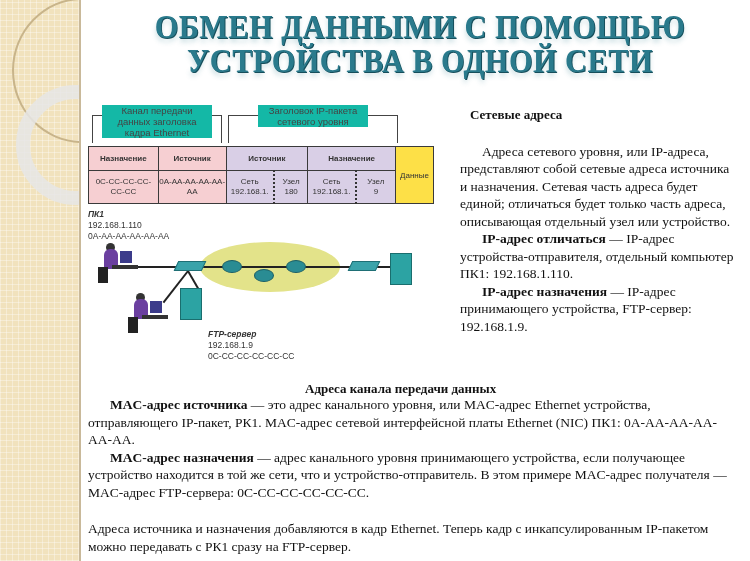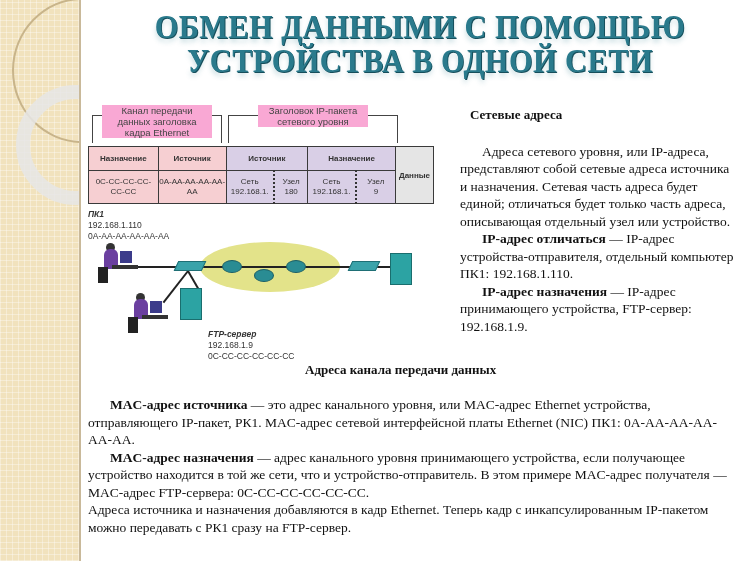--- a/index.html
+++ b/index.html
@@ -25,29 +25,29 @@
   .title {
     position:absolute; left:120px; top:10px; width:600px; text-align:center;
     font-family:"Liberation Serif", serif; font-weight:bold; font-size:33px; line-height:34px;
     color:#2a7a8c; letter-spacing:0.5px; transform:scaleX(0.92);
     text-shadow: 1px 1px 0 #164f5c, 0 4px 6px rgba(42,122,140,0.25);
   }
 
   
   .diagram { position:absolute; left:88px; top:103px; width:346px; height:250px; font-family:"Liberation Sans", sans-serif; }
   .bracket { position:absolute; border:1px solid #444; border-bottom:none; height:28px; top:12px; }
-  .bracket-label { position:absolute; top:2px; font-size:9.5px; line-height:11px; color:#444; text-align:center; background:#f9a8d4; padding:0 3px; }
+  .bracket-label { position:absolute; top:2px; font-size:9.5px; line-height:11px; color:#444; text-align:center; background:#14b8a6; padding:0 3px; }
 
   table.frame { position:absolute; left:0; top:43px; border-collapse:collapse; font-size:8px; }
   table.frame td { border:1.5px solid #3a3a3a; text-align:center; vertical-align:middle; color:#333; }
   .hdr { font-weight:bold; height:24px; }
   .val { height:33px; line-height:10px; }
   .pink { background:#f6cfd2; }
   .lav { background:#d9cfe6; }
-  .yel { background:#e5e5e5; font-weight:bold; }
+  .yel { background:#fde047; font-weight:normal; }
   .dotted { border-right:2px dotted #333 !important; }
 
   .net-label { position:absolute; font-size:8.5px; color:#333; line-height:11px; }
   .net-label b { font-size:8.5px;font-style:italic; }
 
   .cloud { position:absolute; left:112px; top:139px; width:140px; height:50px; border-radius:50%; background:#e3e38a; }
   .link { position:absolute; height:2px; background:#222; transform-origin:0 50%; }
   .router { position:absolute; width:20px; height:13px; border-radius:50%; background:#2a8c93; border:1px solid #1b5f66; }
   .switch { position:absolute; width:28px; height:10px; background:#3aa3aa; transform:skewX(-25deg); border:1px solid #1f6f75; }
   .server { position:absolute; width:22px; height:32px; background:#2ca3a3; border:1px solid #1a6e6e; }
@@ -56,25 +56,25 @@
   .pc .head { position:absolute; left:8px; top:-6px; width:9px; height:9px; background:#333; border-radius:50%; }
   .pc .desk { position:absolute; left:14px; top:16px; width:26px; height:4px; background:#333; }
   .pc .chair { position:absolute; left:0; top:18px; width:10px; height:16px; background:#222; }
   .pc .mon { position:absolute; left:22px; top:2px; width:12px; height:12px; background:#3b3b8a; }
 
   
   .right { position:absolute; left:460px; top:106px; width:275px; font-size:13.5px; line-height:17.5px; }
   .right h3 { text-align:left; font-size:13px; font-weight:bold; margin-bottom:19px; padding-left:10px; }
   .right p { text-indent:22px; }
 
-  .mid-heading { position:absolute; left:305px; top:362px; font-size:13px; font-weight:bold; }
+  .mid-heading { position:absolute; left:305px; top:381px; font-size:13px; font-weight:bold; }
 
   .bottom { position:absolute; left:88px; top:396px; width:650px; font-size:13.5px; line-height:17.5px; }
   .bottom p { text-indent:22px; }
-  .bottom p.last { text-indent:0; }
+  .bottom p.last { text-indent:0; margin-top:19px; }
 </style>
 </head>
 <body>
 
 <div class="deco">
   <div class="arc1"></div>
   <div class="arc2"></div>
 </div>
 
 <div class="title">

